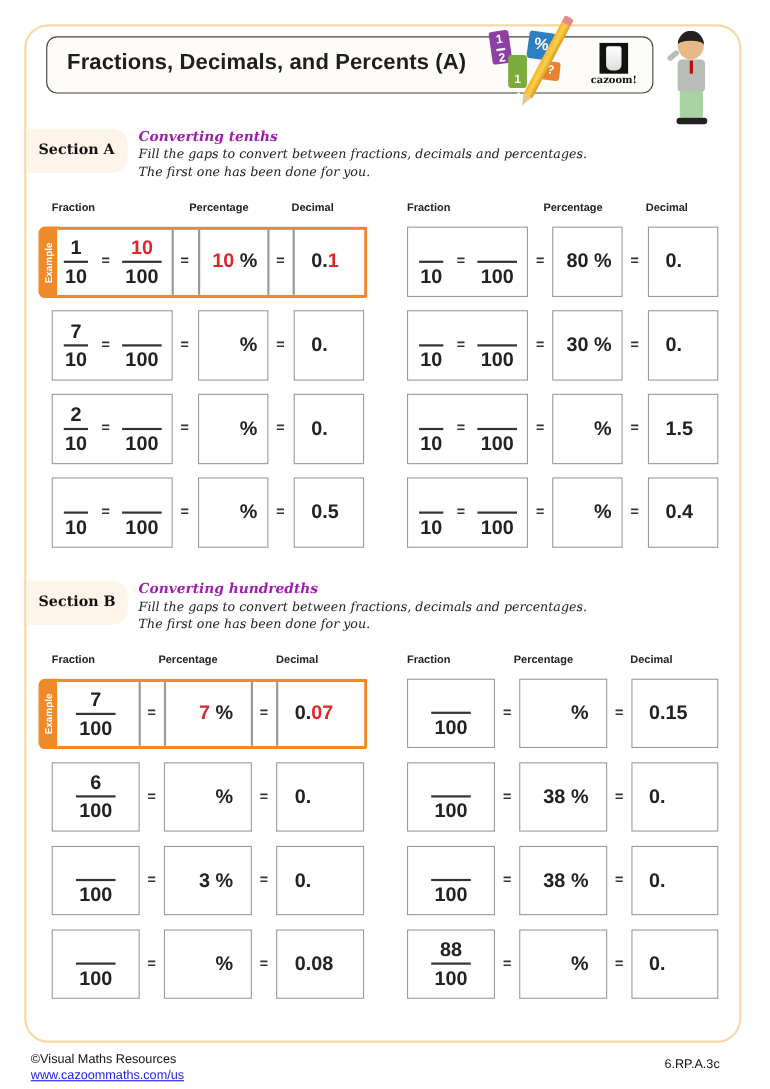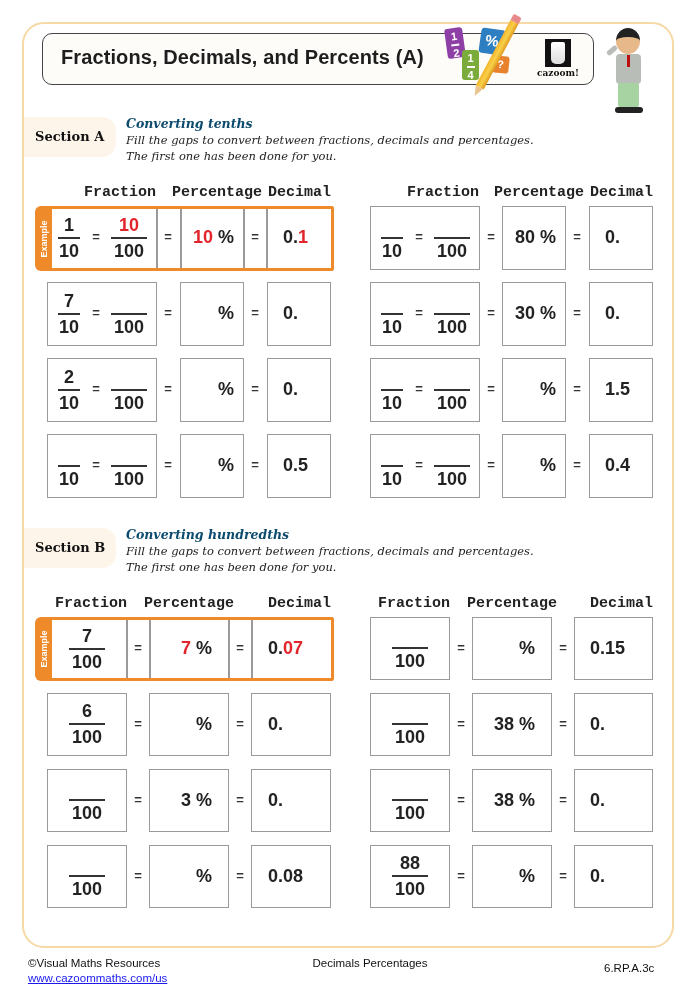--- a/index.html
+++ b/index.html
@@ -12,21 +12,21 @@
   .title-box { position: absolute; left: 42px; top: 33px; width: 552px; height: 52px;
     border: 1.5px solid #444; border-radius: 10px; background: #fdfcf9; }
   .title { position: absolute; left: 18px; top: 12px; font-size: 20px; font-weight: bold;
     color: #1e1e1e; letter-spacing: 0.1px; }
 
   .cards { position: absolute; left: 440px; top: 24px; width: 110px; height: 80px; }
   .card { position: absolute; border-radius: 3px; color: #fff; font-weight: bold;
     font-size: 11px; text-align: center; line-height: 1; }
   .card.purple { left: 6px; top: 4px; width: 18px; height: 30px; background: #8e3fa5; transform: rotate(-8deg); padding-top: 3px; }
   .card.blue { left: 40px; top: 5px; width: 24px; height: 25px; background: #2e7fc1; transform: rotate(8deg); font-size: 15px; padding-top: 4px; }
-  .card.green { left: 22px; top: 26px; width: 17px; height: 30px; background: #7bab3a; padding-top: 3px; }
+  .card.green { left: 22px; top: 26px; width: 17px; height: 30px; background: #7bab3a; padding-top: 17px; }
   .card.orange { left: 52px; top: 32px; width: 17px; height: 17px; background: #e8822c; transform: rotate(6deg); padding-top: 3px; }
   .card .frac-line { display: block; width: 8px; height: 1.5px; background: #fff; margin: 2px auto; }
   .pencil { position: absolute; left: 70px; top: -2px; width: 9px; height: 74px;
     background: linear-gradient(90deg, #f3b42a, #f8d04a, #e09a1d); transform: rotate(28deg); transform-origin: top center; }
   .pencil::before { content: ""; position: absolute; left: 0; top: -7px; width: 9px; height: 7px; background: #e88a8a; border-radius: 2px 2px 0 0; }
   .pencil::after { content: ""; position: absolute; left: 0; bottom: -10px; border-left: 4.5px solid transparent; border-right: 4.5px solid transparent; border-top: 10px solid #e9c58d; }
 
   .logo { position: absolute; left: 537px; top: 39px; width: 42px; height: 42px; }
   .logo-img { position: absolute; left: 8px; top: 0px; width: 26px; height: 28px; background: #111; }
   .logo-cup { position: absolute; left: 6px; top: 3px; width: 14px; height: 22px;
@@ -41,23 +41,23 @@
   .kid-arm { position: absolute; left: 2px; top: 20px; width: 12px; height: 5px; background: #b9bdb7; transform: rotate(-40deg); border-radius: 3px; }
   .kid-legs { position: absolute; left: 14px; top: 55px; width: 21px; height: 24px; background: #a7d3a2; border-radius: 2px; }
   .kid-shoes { position: absolute; left: 11px; top: 79px; width: 28px; height: 6px; background: #222; border-radius: 3px; }
 
   .section-tag { position: absolute; left: 24px; width: 92px; height: 40px; background: #fdf4ea;
     border-radius: 0 14px 14px 0; }
   .section-tag span { position: absolute; left: 11px; top: 12px; font-family: "DejaVu Serif", serif;
     font-weight: bold; font-size: 13px; color: #111; }
   .instr { position: absolute; left: 126px; font-family: "DejaVu Serif", serif; font-style: italic;
     font-size: 11.5px; color: #222; line-height: 16px; }
-  .instr .head { font-weight: bold; font-size: 12.5px; color: #0c4a6e; }
-
-  .col-head { position: absolute; font-size: 15px; font-weight: bold; color: #222; text-align: right; font-family: Liberation Mono, monospace; }
+  .instr .head { font-weight: bold; font-size: 12.5px; color: #a21caf; }
+
+  .col-head { position: absolute; font-size: 10px; font-weight: bold; color: #222; text-align: left; }
 
   .box { position: absolute; border: 1.5px solid #9a9a9a; background: #fff; }
   .eq { position: absolute; font-size: 13px; font-weight: bold; color: #333; width: 14px; text-align: center; }
 
   .example { position: absolute; border: 3px solid #ee8a2a; border-left: none; background: #fff; border-radius: 0 3px 3px 0; }
   .example-tab { position: absolute; background: #ee8a2a; border-radius: 6px 0 0 6px; }
   .example-tab span { position: absolute; left: 50%; top: 50%; transform: translate(-50%, -50%) rotate(-90deg);
     color: #fff; font-size: 9px; font-weight: bold; white-space: nowrap; }
   .vline { position: absolute; width: 1.5px; background: #9a9a9a; }
 
@@ -429,15 +429,14 @@
   <div class="eq" style="left:556px;top:868px;">=</div>
   <div class="box" style="left:574px;top:845px;width:79px;height:63px;"></div>
   <div class="dec" style="left:590px;top:866px;">0.</div>
 </div>
 
 <div class="footer-left">
   <div>©Visual Maths Resources</div>
   <a>www.cazoommaths.com/us</a>
 </div>
 <div class="footer-mid">
-  <div>Decimals Percentages</div>
 </div>
 <div class="footer-right">6.RP.A.3c</div>
 
 </body></html>

